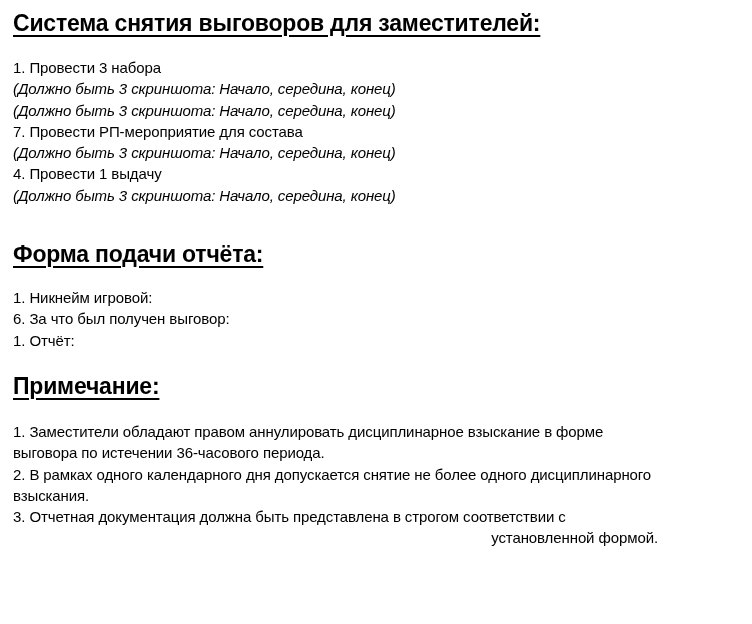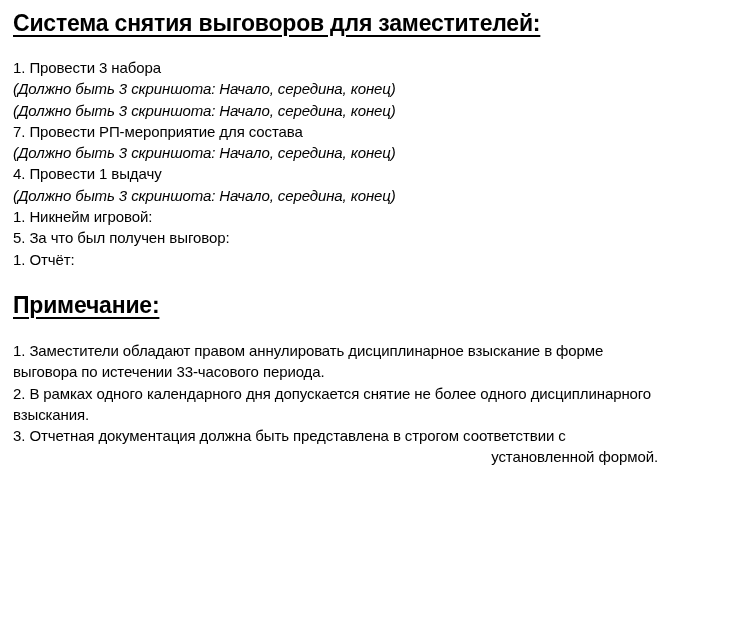--- a/index.html
+++ b/index.html
@@ -51,29 +51,30 @@
   <div class="sec">
     <div class="line" style="font-style: normal;">1. Провести 3 набора</div>
     <div class="line" style="font-style: italic;">(Должно быть 3 скриншота: Начало, середина, конец)</div>
     <div class="line" style="font-style: italic;">(Должно быть 3 скриншота: Начало, середина, конец)</div>
     <div class="line" style="font-style: normal;">7. Провести РП-мероприятие для состава</div>
     <div class="line" style="font-style: italic;">(Должно быть 3 скриншота: Начало, середина, конец)</div>
     <div class="line" style="font-style: normal;">4. Провести 1 выдачу</div>
     <div class="line" style="font-style: italic;">(Должно быть 3 скриншота: Начало, середина, конец)</div>
   </div>
 
+  <div class="heading h2">Форма подачи отчёта:</div>
   <div class="sec">
     <div class="line" style="font-style: normal;">1. Никнейм игровой:</div>
-    <div class="line" style="font-style: normal;">5. За что был получен выговор:</div>
+    <div class="line" style="font-style: normal;">6. За что был получен выговор:</div>
     <div class="line" style="font-style: normal;">1. Отчёт:</div>
   </div>
 
   <div class="heading h3">Примечание:</div>
   <div class="sec">
     <div class="line" style="font-style: normal;">1. Заместители обладают правом аннулировать дисциплинарное взыскание в форме</div>
-    <div class="line" style="font-style: normal;">выговора по истечении 33-часового периода.</div>
+    <div class="line" style="font-style: normal;">выговора по истечении 36-часового периода.</div>
     <div class="line" style="font-style: normal;">2. В рамках одного календарного дня допускается снятие не более одного дисциплинарного</div>
     <div class="line" style="font-style: normal;">взыскания.</div>
     <div class="line" style="font-style: normal;">3. Отчетная документация должна быть представлена в строгом соответствии с</div>
     <div class="line" style="font-style: normal; text-align: right;">установленной формой.</div>
   </div>
 
 </div>
 
 </body></html>

